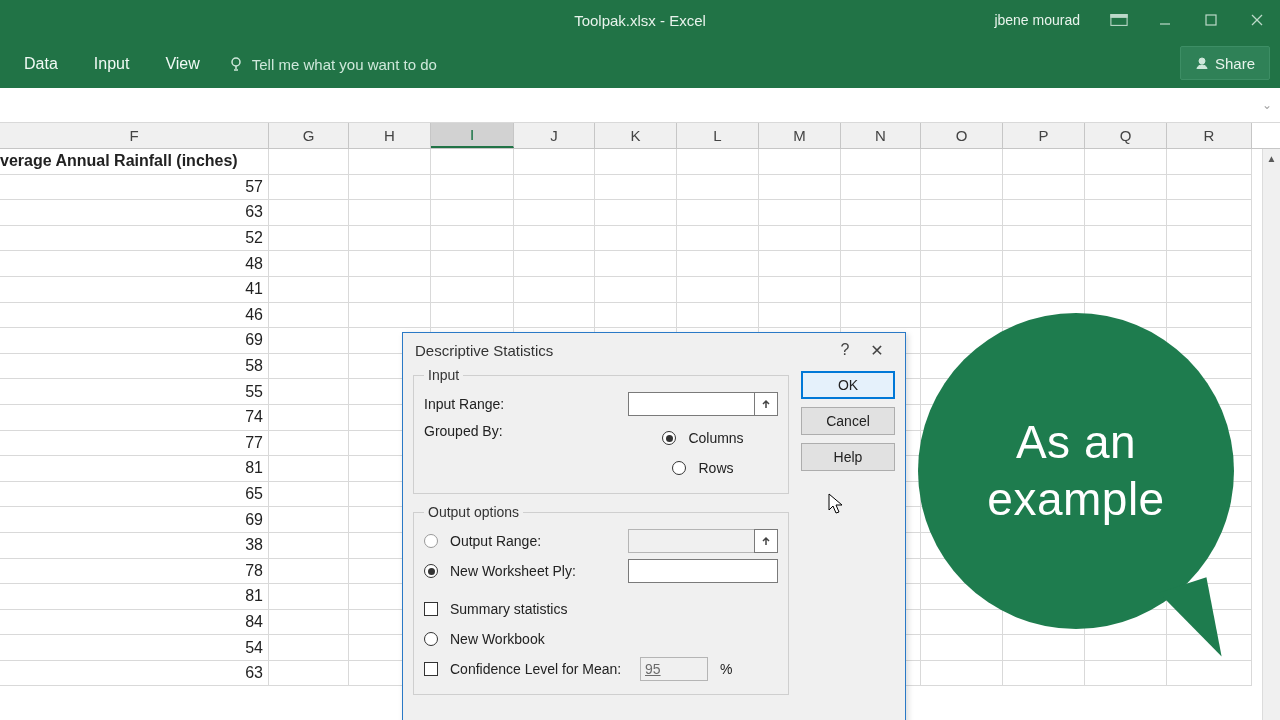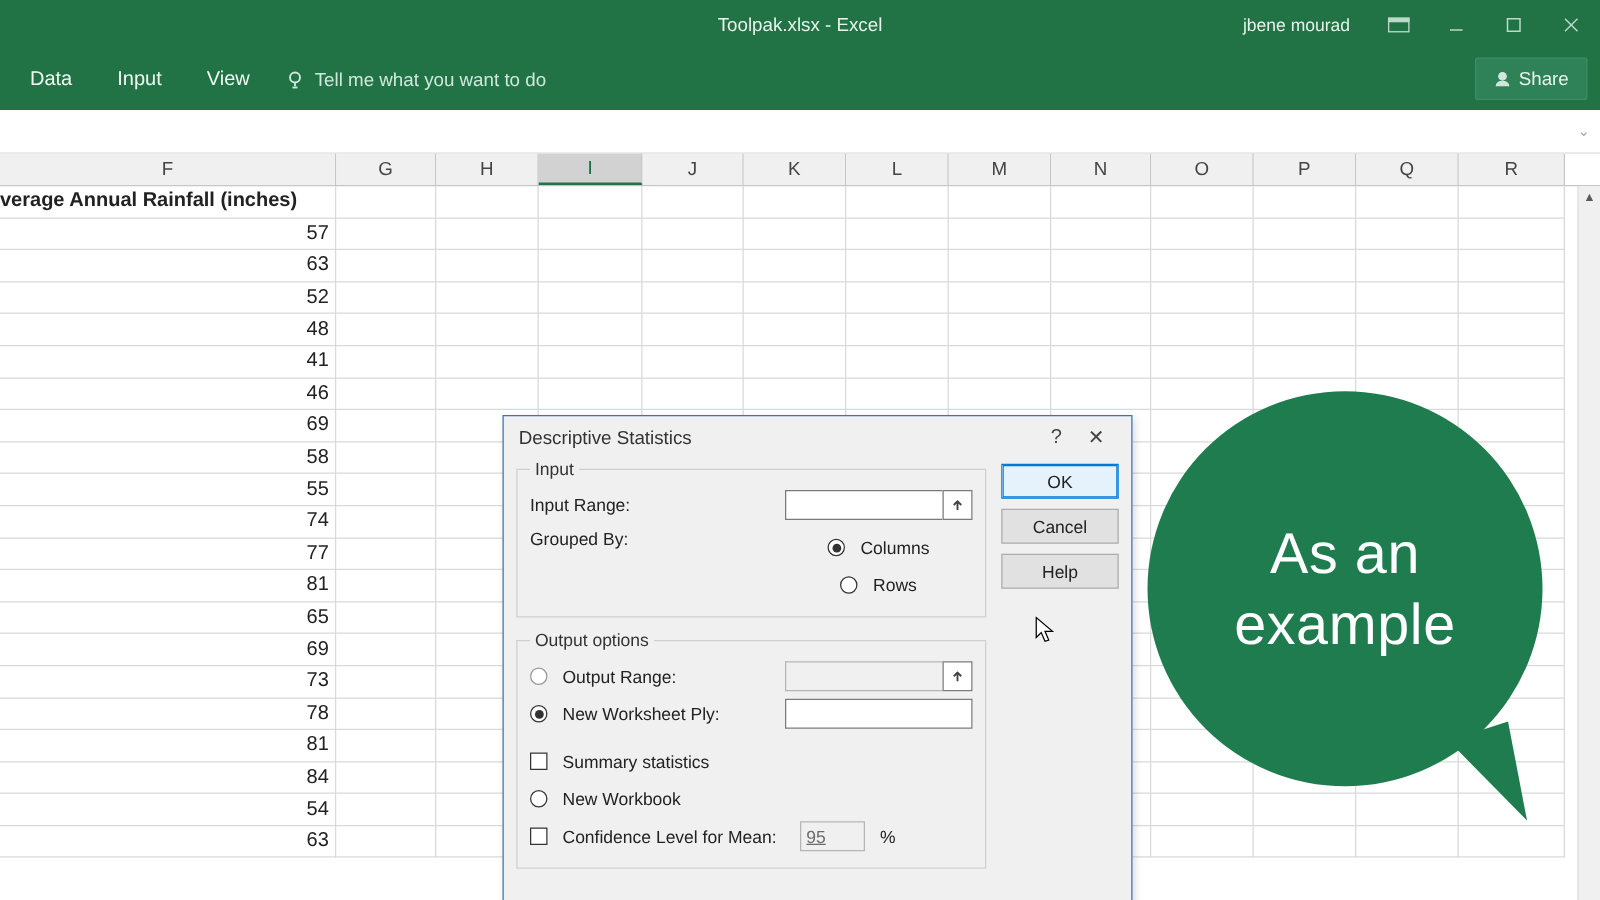--- a/index.html
+++ b/index.html
@@ -373,21 +373,21 @@
         <div class="cell" style="width: 82px;"></div>
         <div class="cell" style="width: 82px;"></div>
         <div class="cell" style="width: 82px;"></div>
         <div class="cell" style="width: 80px;"></div>
         <div class="cell" style="width: 82px;"></div>
         <div class="cell" style="width: 82px;"></div>
         <div class="cell" style="width: 82px;"></div>
         <div class="cell" style="width: 85px;"></div>
       </div>
       <div class="row">
-        <div class="cell right" style="width: 269px;">73</div>
+        <div class="cell right" style="width: 269px;">38</div>
         <div class="cell" style="width: 80px;"></div>
         <div class="cell" style="width: 82px;"></div>
         <div class="cell" style="width: 83px;"></div>
         <div class="cell" style="width: 81px;"></div>
         <div class="cell" style="width: 82px;"></div>
         <div class="cell" style="width: 82px;"></div>
         <div class="cell" style="width: 82px;"></div>
         <div class="cell" style="width: 80px;"></div>
         <div class="cell" style="width: 82px;"></div>
         <div class="cell" style="width: 82px;"></div>
@@ -547,21 +547,21 @@
 
           <label class="frow" style="margin-top:4px;">
               <span class="radio"></span>
               <span>New Workbook</span>
             </label>
           <div class="frow" style="margin-top:4px;">
             <label class="frow" style="min-width:210px;">
                 <span class="check"></span>
                 <span>Confidence Level for Mean:</span>
               </label>
-            <input class="txt grey" style="width: 52px; text-decoration: underline;" value="95">
+            <input class="txt grey" style="width: 68px; text-decoration: underline;" value="95">
             <span style="margin-left:6px;">%</span>
           </div>
 
         </fieldset>
       </div>
       <div class="right">
         <div class="dlg-btn primary">OK</div>
         <div class="dlg-btn">Cancel</div>
         <div class="dlg-btn">Help</div>
       </div>

